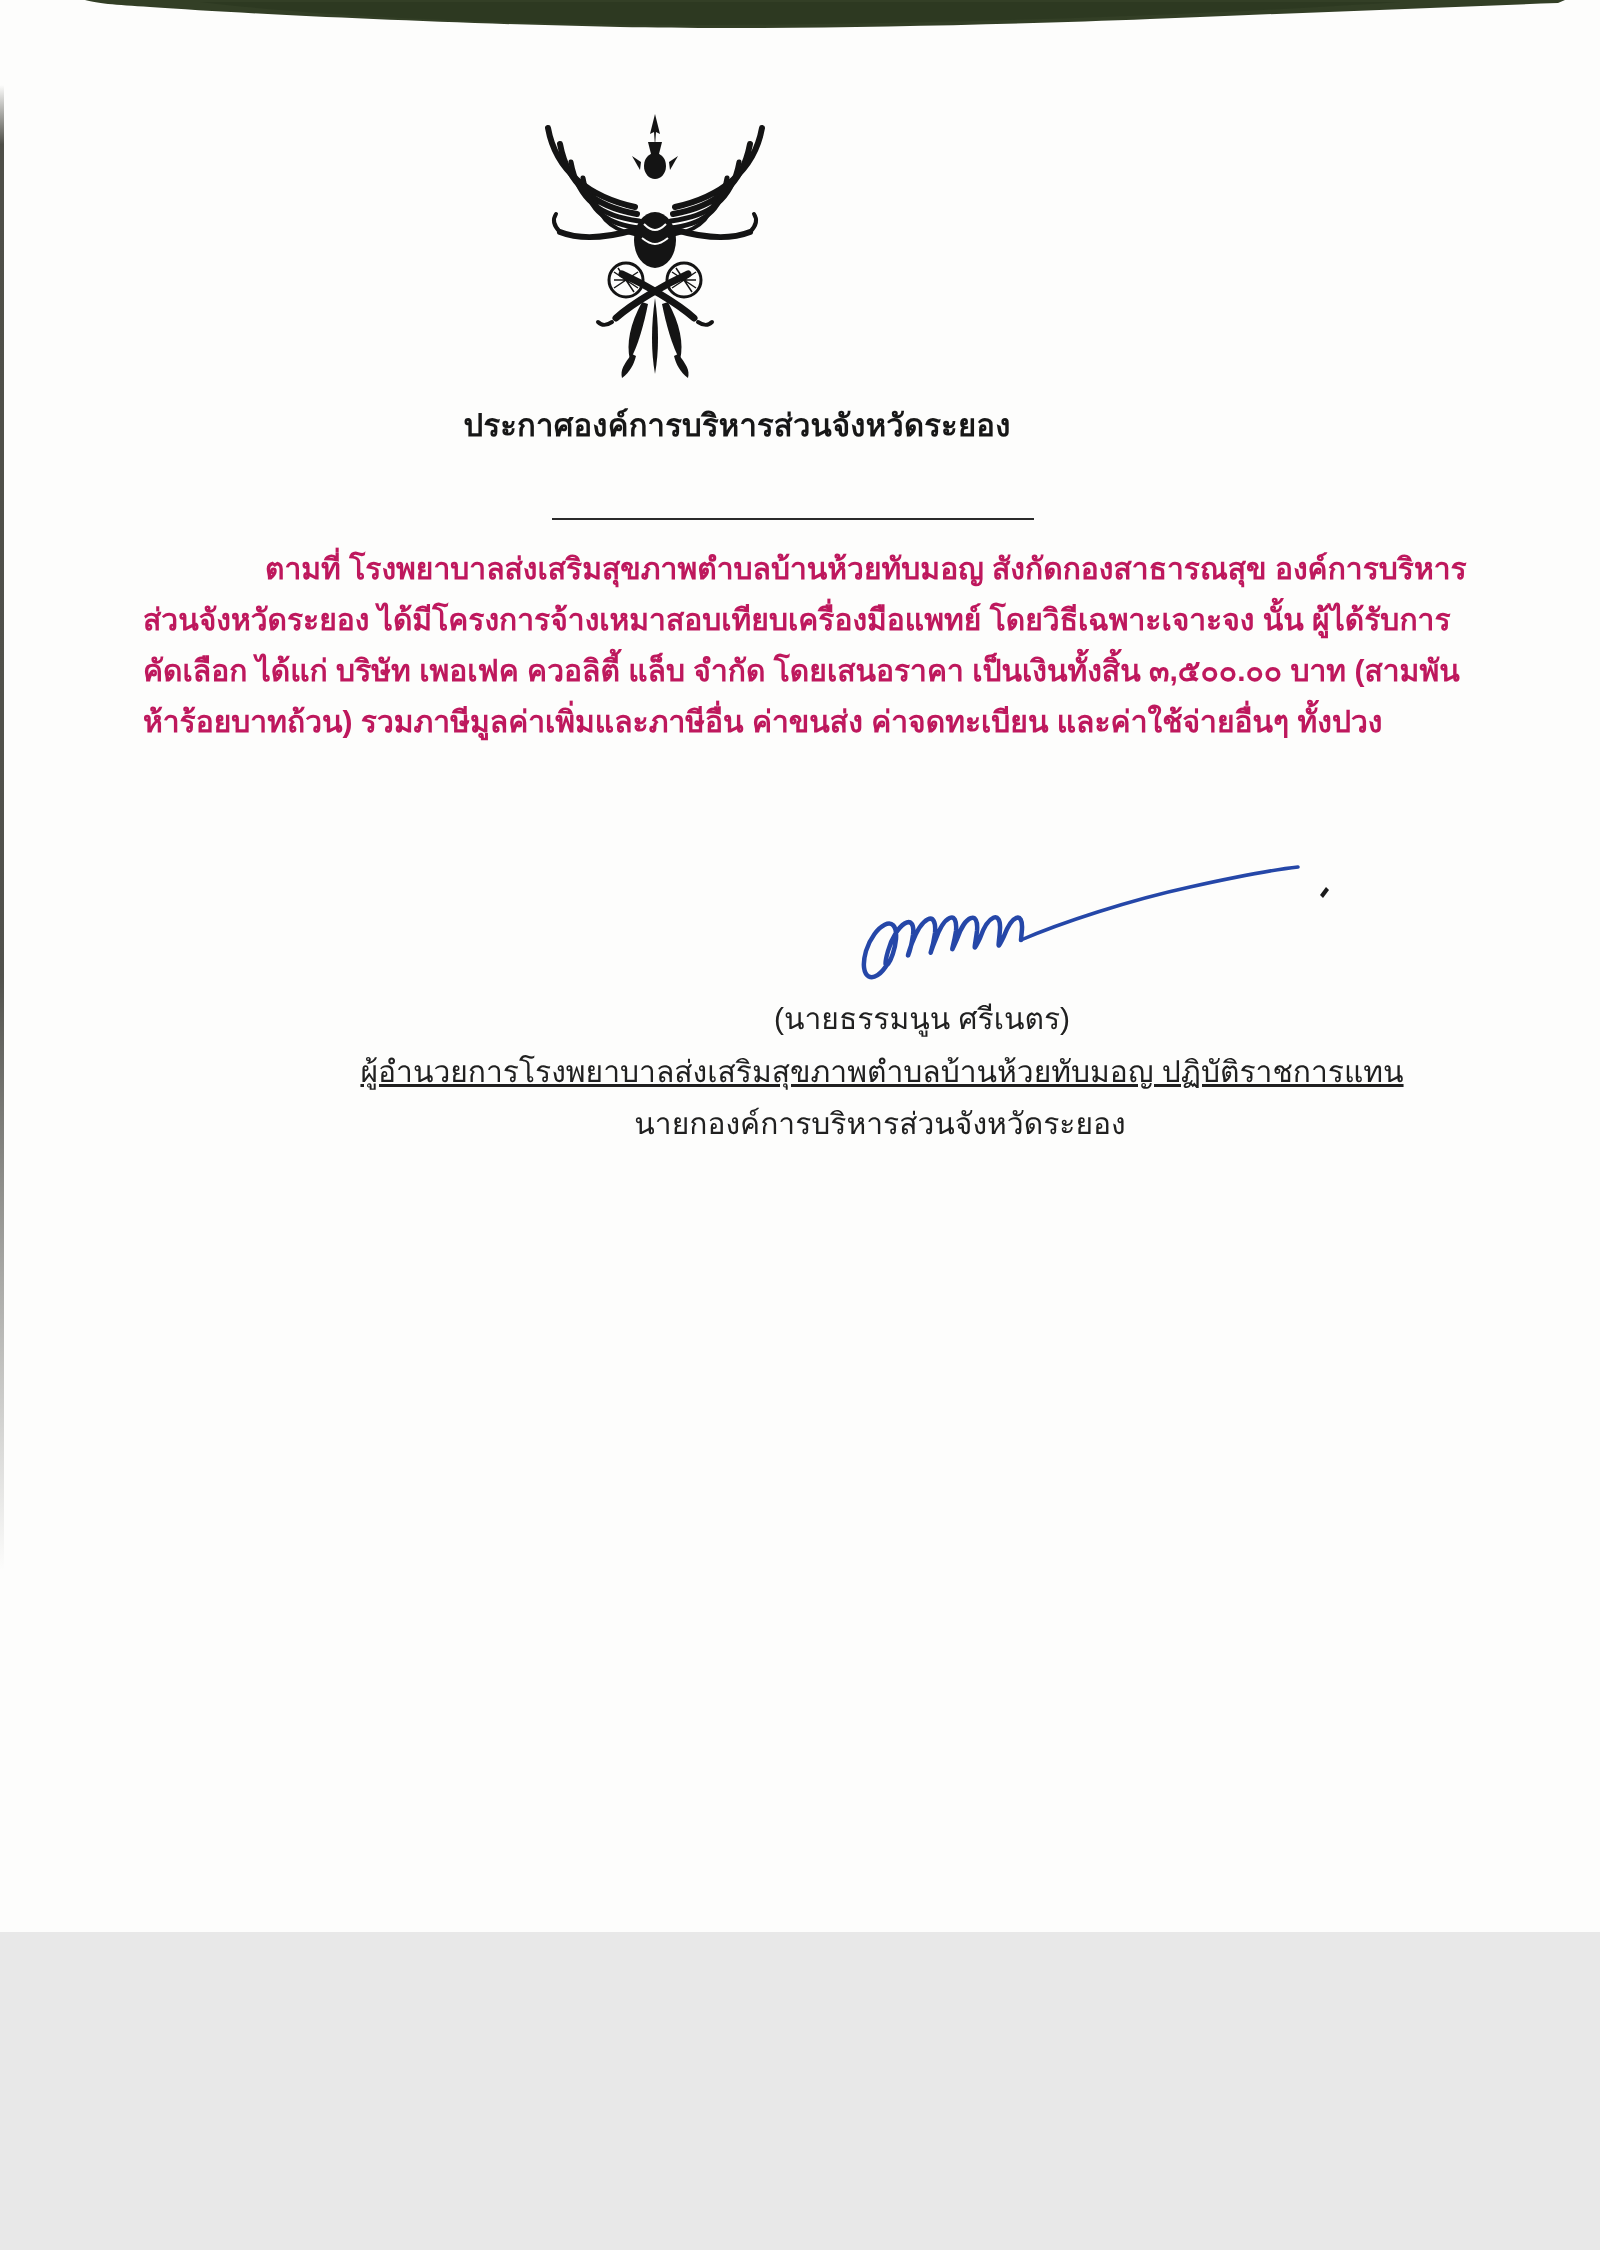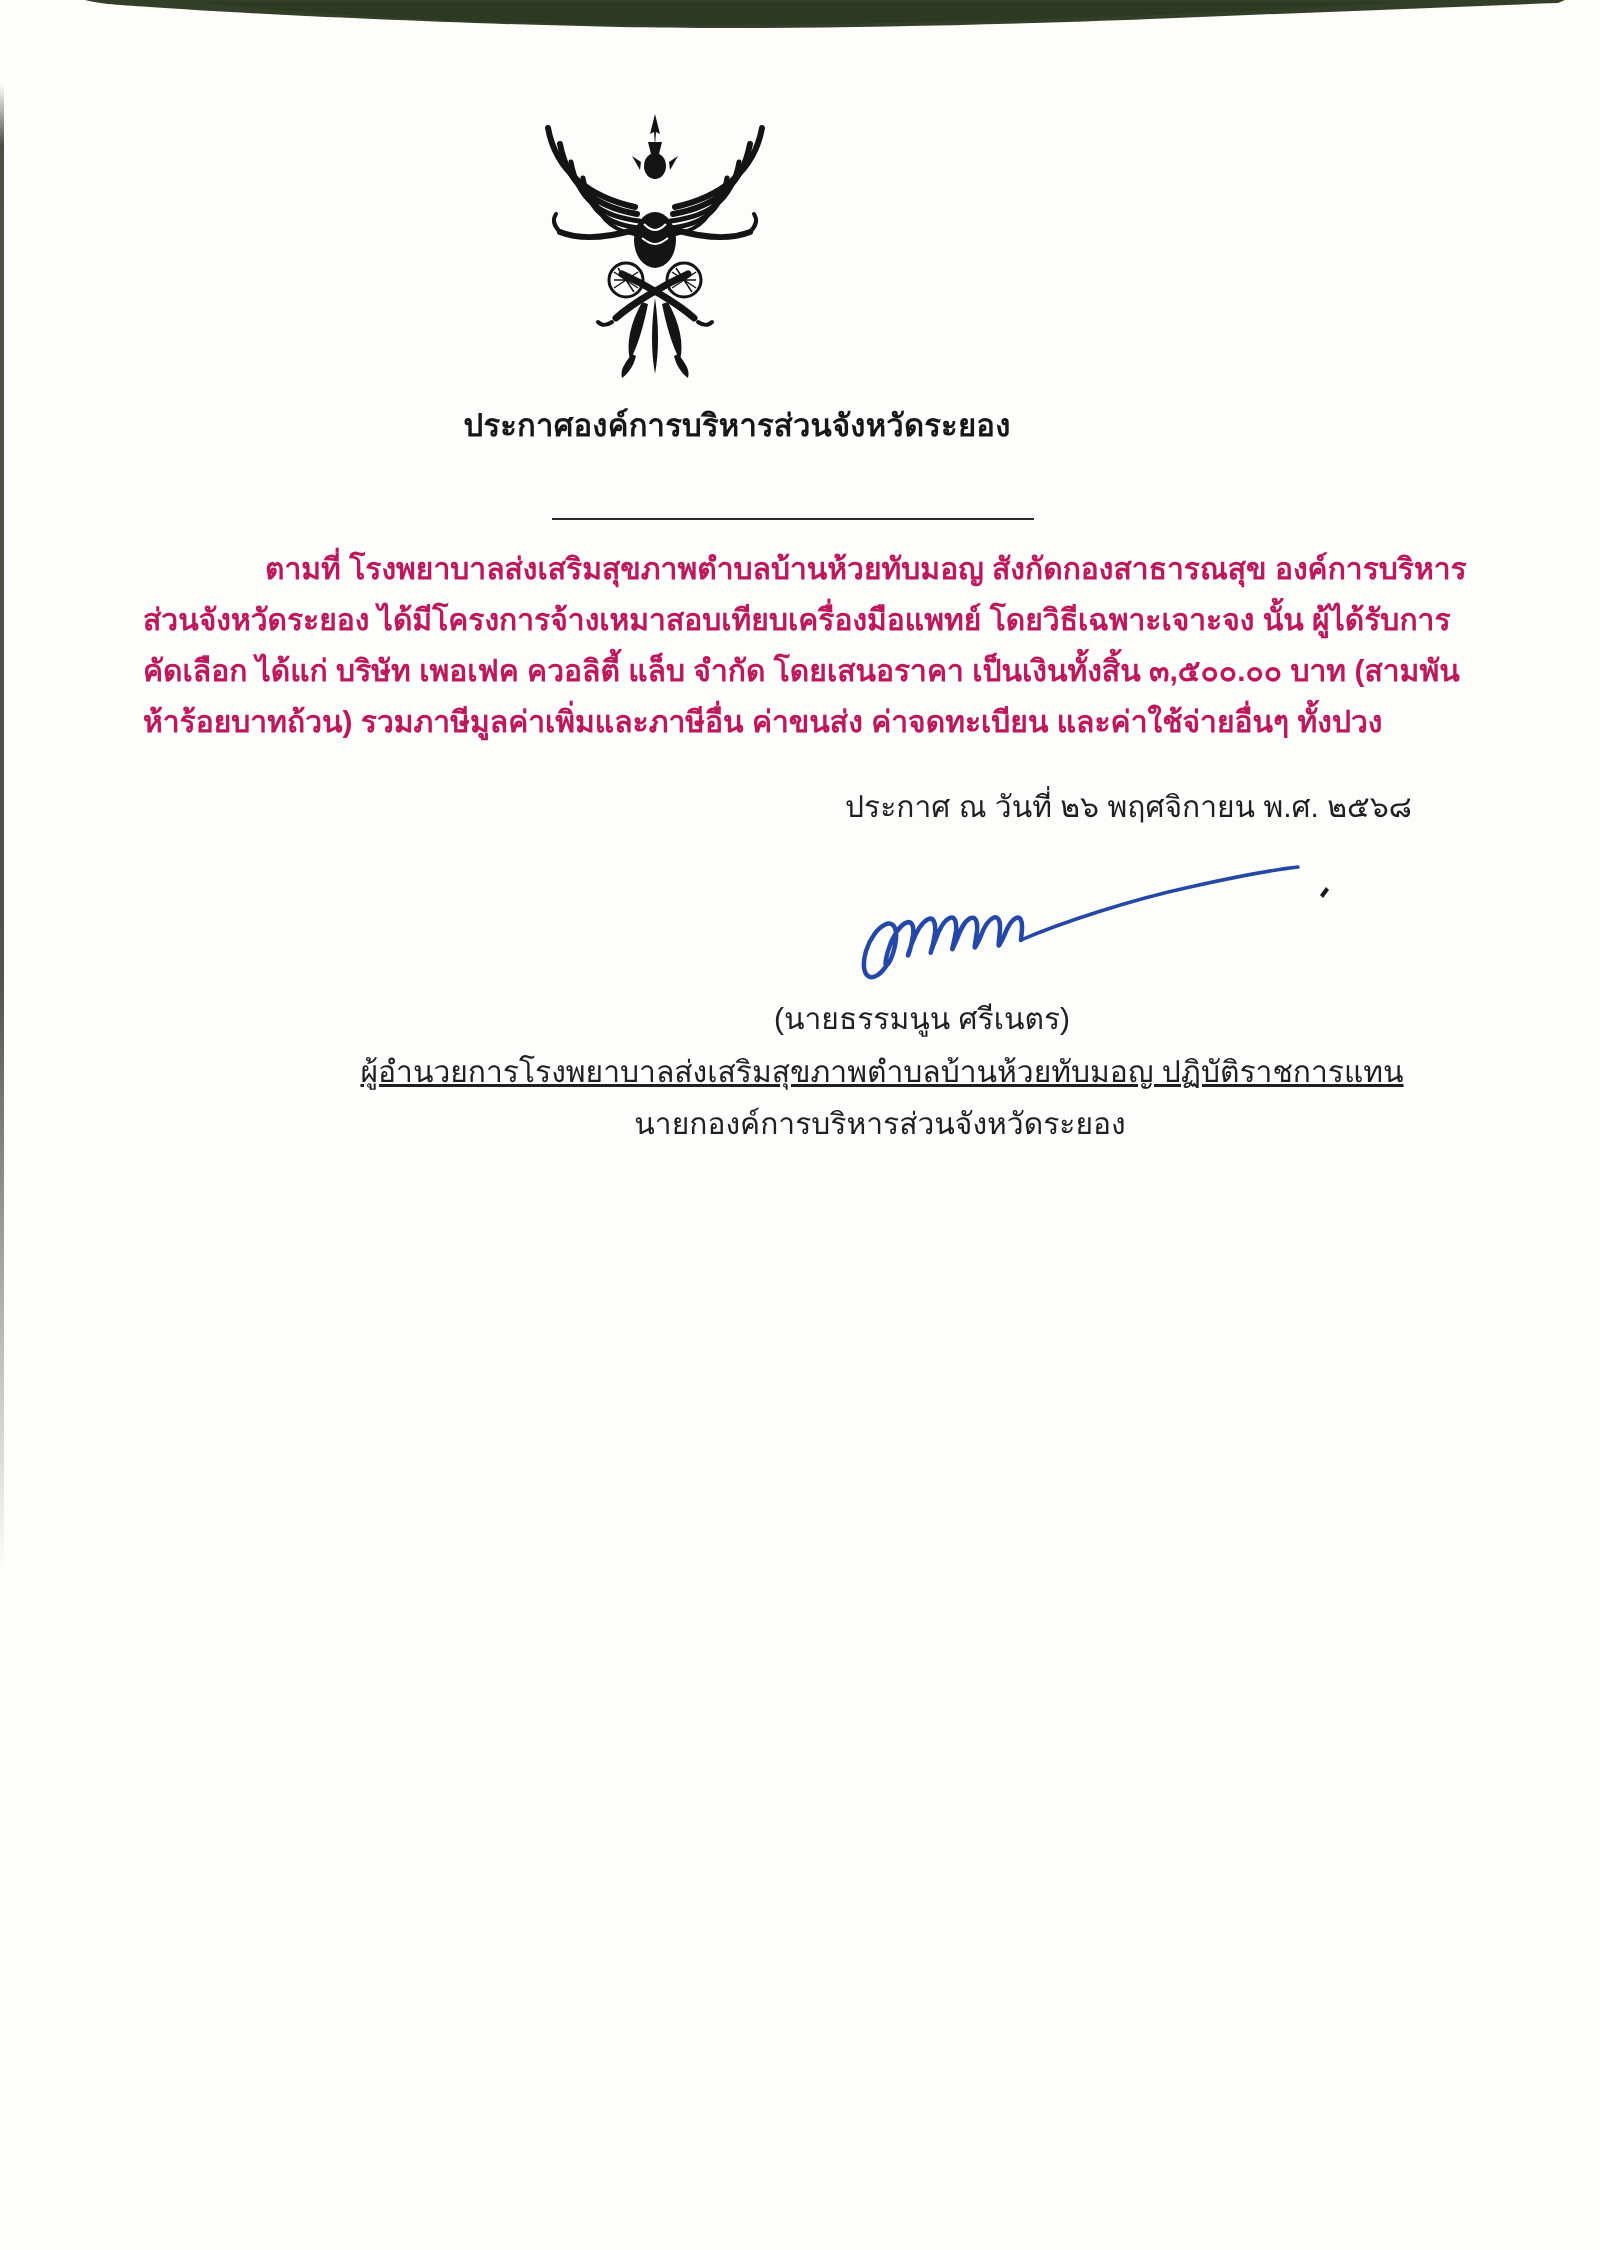--- a/index.html
+++ b/index.html
@@ -1,18 +1,18 @@
 <!DOCTYPE html>
 <html><head>
 <meta charset="utf-8">
 <style>
   html,body{margin:0;padding:0;background:#e8e8e8;}
   .page{
     position:relative;
-    width:1600px;height:2250px;
+    width:1600px;height:1932px;
     margin:0 auto;
     background:#fdfdfc;
     overflow:hidden;
     font-family:"Liberation Sans", sans-serif;
     color:#1e1e1e;
   }
   .abs{position:absolute;}
   .centered{transform:translateX(-50%);white-space:nowrap;}
   .title-line{
     font-size:31px;font-weight:700;letter-spacing:.2px;
@@ -99,21 +99,20 @@
 
   <div class="abs divider" style="left:552px;top:518px;width:482px;"></div>
 
   <div>
     <div class="abs body-line" style="left:265px;top:545px;">ตามที่ โรงพยาบาลส่งเสริมสุขภาพตำบลบ้านห้วยทับมอญ สังกัดกองสาธารณสุข องค์การบริหาร</div>
     <div class="abs body-line" style="left:143px;top:596px;">ส่วนจังหวัดระยอง ได้มีโครงการจ้างเหมาสอบเทียบเครื่องมือแพทย์ โดยวิธีเฉพาะเจาะจง นั้น ผู้ได้รับการ</div>
     <div class="abs body-line" style="left:143px;top:647px;">คัดเลือก ได้แก่ บริษัท เพอเฟค ควอลิตี้ แล็บ จำกัด โดยเสนอราคา เป็นเงินทั้งสิ้น ๓,๕๐๐.๐๐ บาท (สามพัน</div>
     <div class="abs body-line" style="left:143px;top:698px;">ห้าร้อยบาทถ้วน) รวมภาษีมูลค่าเพิ่มและภาษีอื่น ค่าขนส่ง ค่าจดทะเบียน และค่าใช้จ่ายอื่นๆ ทั้งปวง</div>
   </div>
 
-  <div class="abs date-line" style="left:845px;top:783px;">ประกาศ ณ วันที่ ๒๖ พฤศจิกายน พ.ศ. ๒๕๖๘</div>
 
   <svg class="abs" style="left:850px;top:845px;" width="500" height="160" viewBox="0 0 500 160">
     <g fill="none" stroke="#2547a8" stroke-width="4.5" stroke-linecap="round">
       <path d="M38,118 C24,142 8,134 16,106 C24,80 48,66 46,94 C44,116 30,134 38,106
                C46,78 66,66 63,90 C60,110 54,120 62,98 C72,72 87,64 85,88
                C82,108 77,116 85,96 C94,70 108,64 106,86 C103,104 99,112 107,94
                C115,70 129,65 127,86 C125,102 122,110 130,93 C138,70 151,65 150,84
                C149,100 146,108 154,91 C162,70 173,66 172,84 L171,95"></path>
       <path d="M171,95 C210,78 280,55 340,42 C385,32 420,25 448,22" stroke-width="3.5"></path>
     </g>

